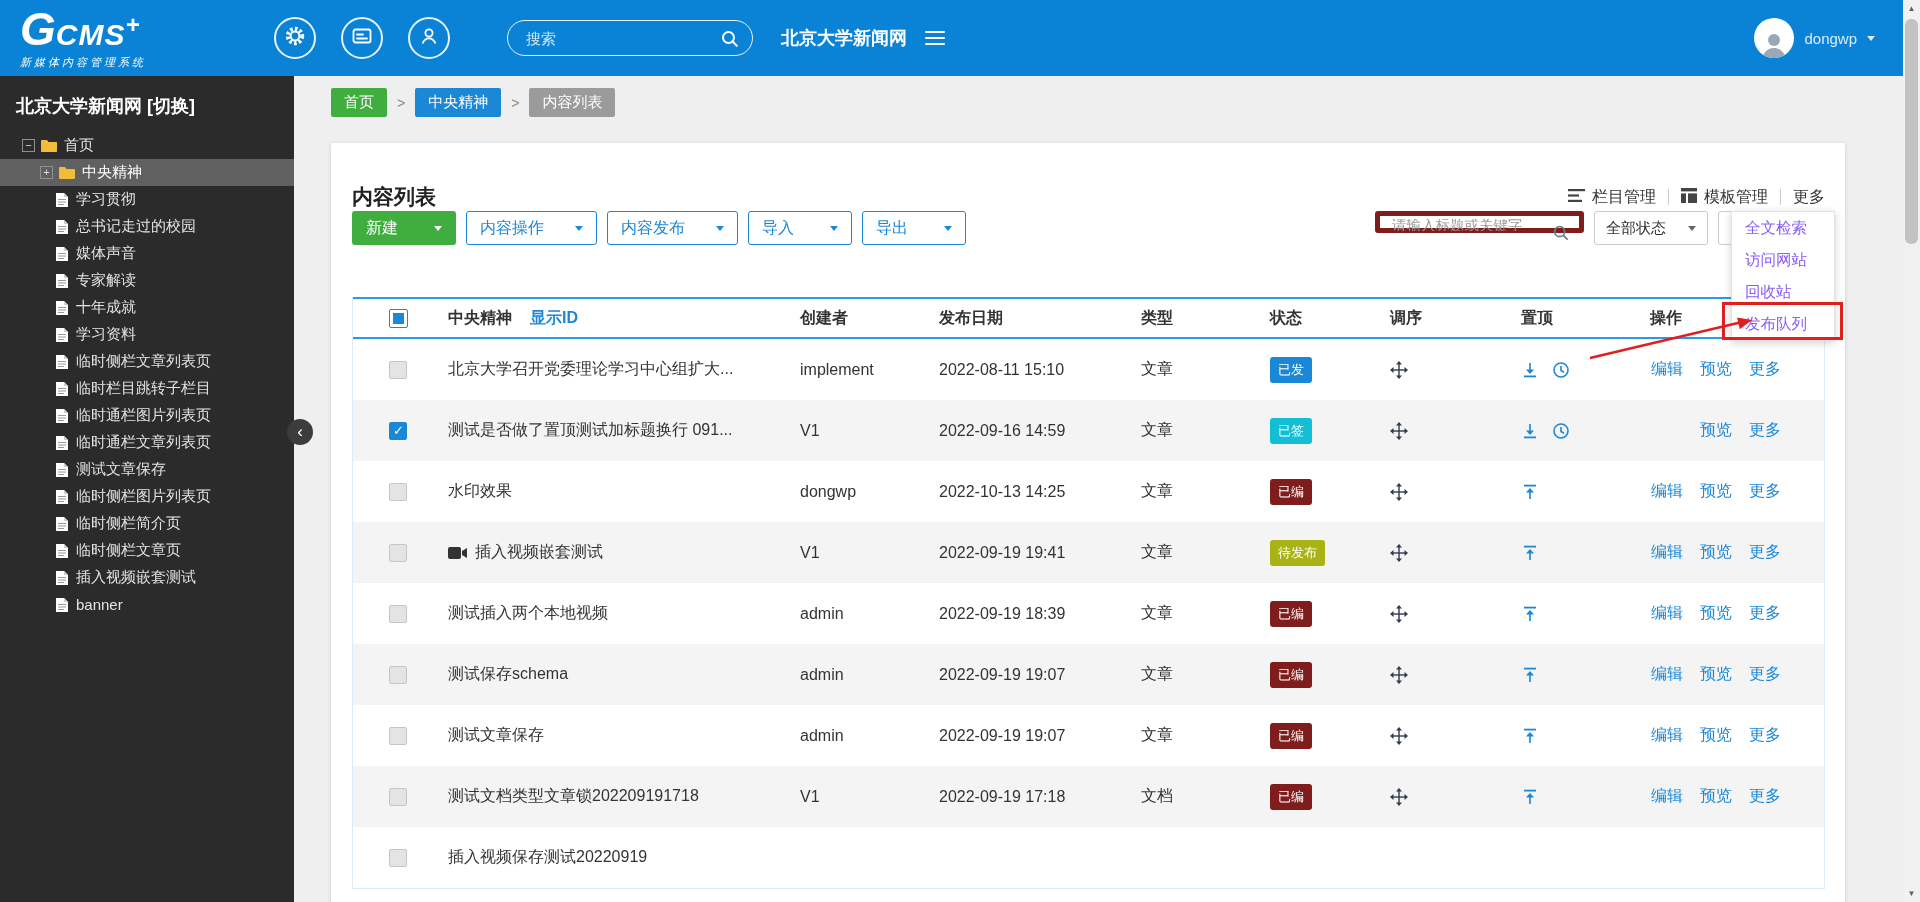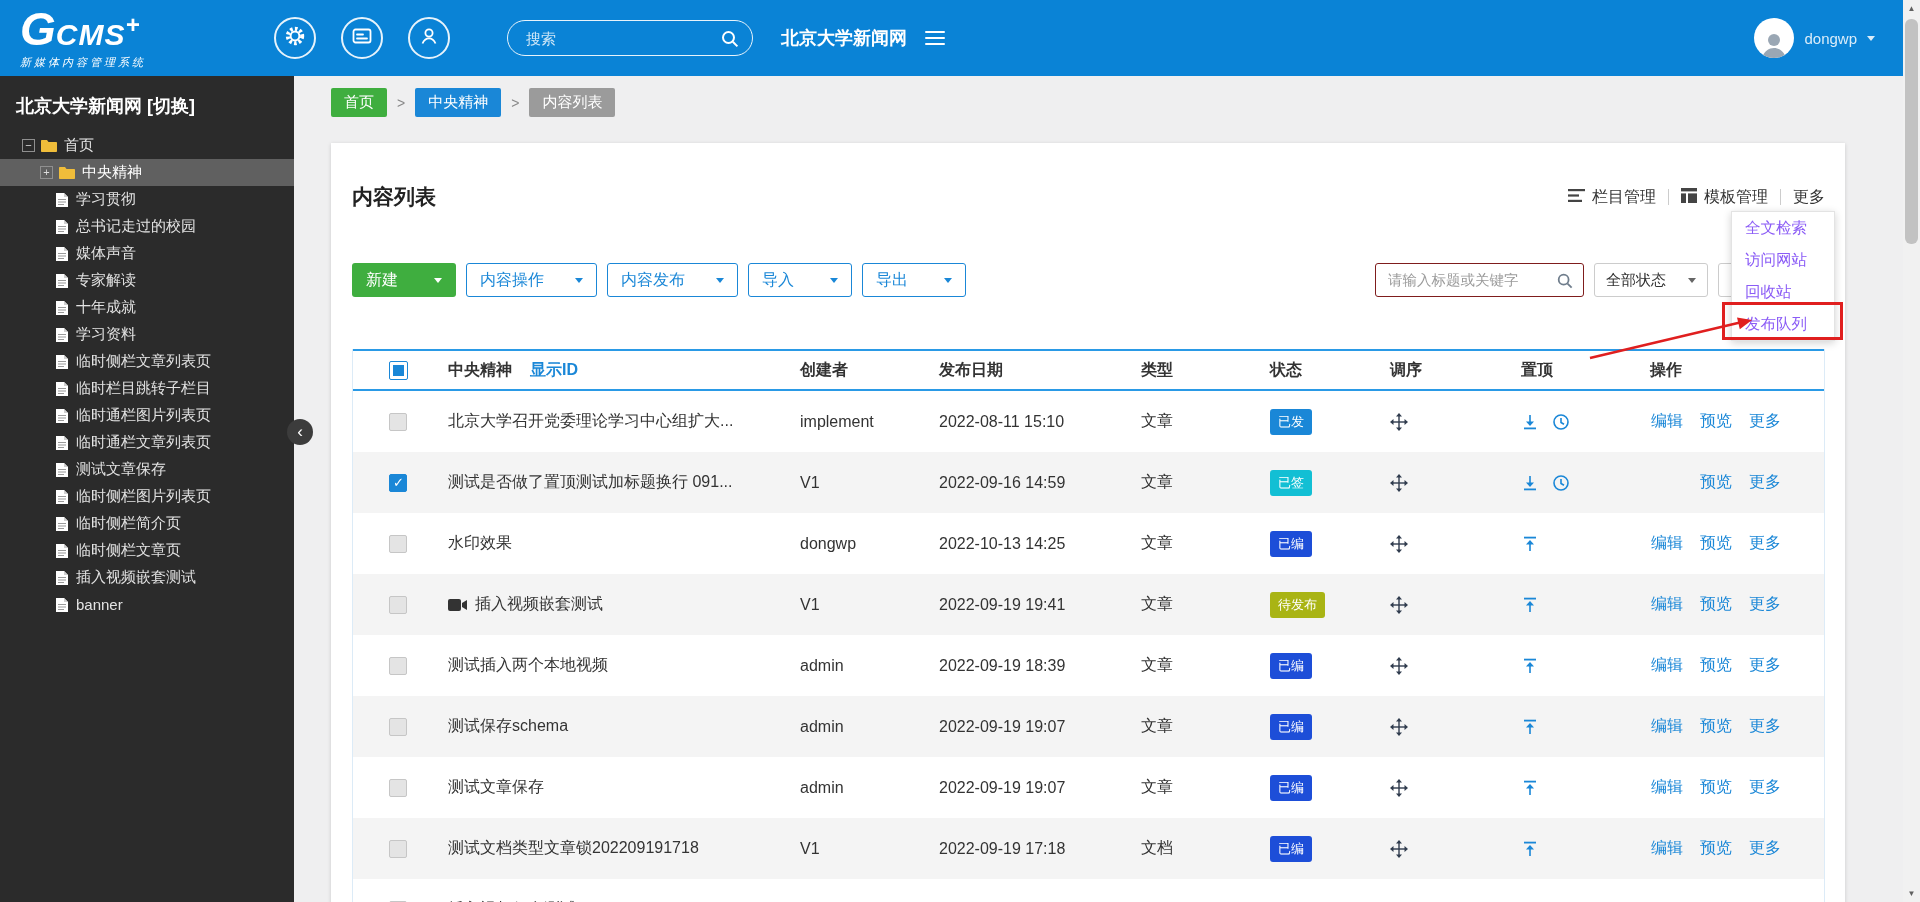--- a/index.html
+++ b/index.html
@@ -62,30 +62,30 @@
   .crumb-sep { color:#888; font-size:14px; }
 
   .card { margin:26px 58px 0 37px; background:#fff; height:920px;
     box-shadow:0 1px 4px rgba(0,0,0,.15); position:relative; }
   .card-header { display:flex; justify-content:space-between; align-items:center; padding:40px 20px 0 21px; }
   .page-title { font-size:21px; font-weight:bold; color:#222; }
   .header-actions { display:flex; align-items:center; font-size:16px; color:#333; }
   .ha-item { display:flex; align-items:center; gap:7px; cursor:pointer; }
   .ha-div { width:1px; height:16px; background:#ccc; margin:0 12px; }
 
-  .toolbar { display:flex; align-items:flex-start; gap:10px; padding:0 20px 0 21px; margin-top:52px; }
+  .toolbar { display:flex; align-items:flex-start; gap:10px; padding:0 20px 0 21px; }
   .btn { height:34px; border-radius:3px; display:flex; align-items:center; font-size:16px; cursor:pointer; }
   .btn-new { width:104px; background:#3fae3f; color:#fff; justify-content:space-between; padding:0 14px; }
   .btn-outline { border:1px solid #1a87d7; color:#1a87d7; background:#fff;
     justify-content:space-between; padding:0 13px; }
   .w-ops, .w-pub { width:131px; } .w-imp, .w-exp { width:104px; }
   .caret { width:0; height:0; border-left:4.5px solid transparent; border-right:4.5px solid transparent;
     border-top:5.5px solid currentColor; }
   .toolbar-spacer { flex:1; }
-  .tb-search { position:relative; width:209px; height:34px; border:1px solid #7f1d1d; border-radius:3px; background:#fff; }
+  .tb-search { position:relative; width:209px; height:22px; border:5px solid #7f1d1d; border-radius:3px; background:#fff; }
   .tb-search input { border:none; outline:none; width:100%; height:100%; padding:0 34px 0 12px;
     font-size:14.5px; color:#333; background:transparent; }
   .tb-search input::placeholder { color:#9a9a9a; }
   .tb-search .mag2 { position:absolute; right:9px; top:8px; }
   .tb-select { width:114px; height:34px; border:1px solid #ccc; border-radius:3px; background:#fff;
     display:flex; align-items:center; justify-content:space-between; padding:0 11px;
     font-size:15px; color:#333; cursor:pointer; }
   .tb-select .caret { color:#666; }
   .btn-adv { width:107px; border:1px solid #ccc; background:#fff; color:#333; justify-content:center; }
 
@@ -107,21 +107,21 @@
   .c-actions { width:176px; gap:15px; }
   .cb { width:18px; height:18px; background:#e4e4e4; border:1px solid #c6c6c6; border-radius:2px; cursor:pointer; position:relative; }
   .cb.checked { background:#1a87d7; border-color:#1a87d7; }
   .cb.checked::after { content:"\2713"; color:#fff; font-size:13px; font-weight:bold; position:absolute; left:3px; top:0; }
   .cb-header { width:19px; height:19px; border:1px solid #1a87d7; background:#fff; border-radius:2px; position:relative; cursor:pointer; }
   .cb-header::after { content:""; position:absolute; inset:3px; background:#1a87d7; }
   .th-link { color:#1a87d7; font-weight:bold; margin-left:10px; cursor:pointer; }
   .badge { padding:4px 8px; border-radius:3px; color:#fff; font-size:13px; }
   .badge:empty { display:none; }
   .st-blue { background:#1a87d7; } .st-cyan { background:#12bfd4; }
-  .st-green { background:#1d4ed8; } .st-olive { background:#a9b414; }
+  .st-green { background:#7f1d1d; } .st-olive { background:#a9b414; }
   .link { color:#1a87d7; cursor:pointer; width:34px; text-align:center; flex:none; }
   .link:empty { visibility:hidden; }
   .iconbtn { display:flex; cursor:pointer; }
   .ticon { display:flex; flex:none; }
 
   
   .more-menu { position:absolute; left:1731px; top:211px; width:104px; background:#fff;
     border:1px solid #e3e3e3; box-shadow:0 2px 8px rgba(0,0,0,.18); z-index:10; }
   .menu-item { height:32px; line-height:32px; padding-left:13px; font-size:15.5px; color:#8b5cf6; cursor:pointer; }
   .red-box { position:absolute; left:1722px; top:302px; width:121px; height:38px;

